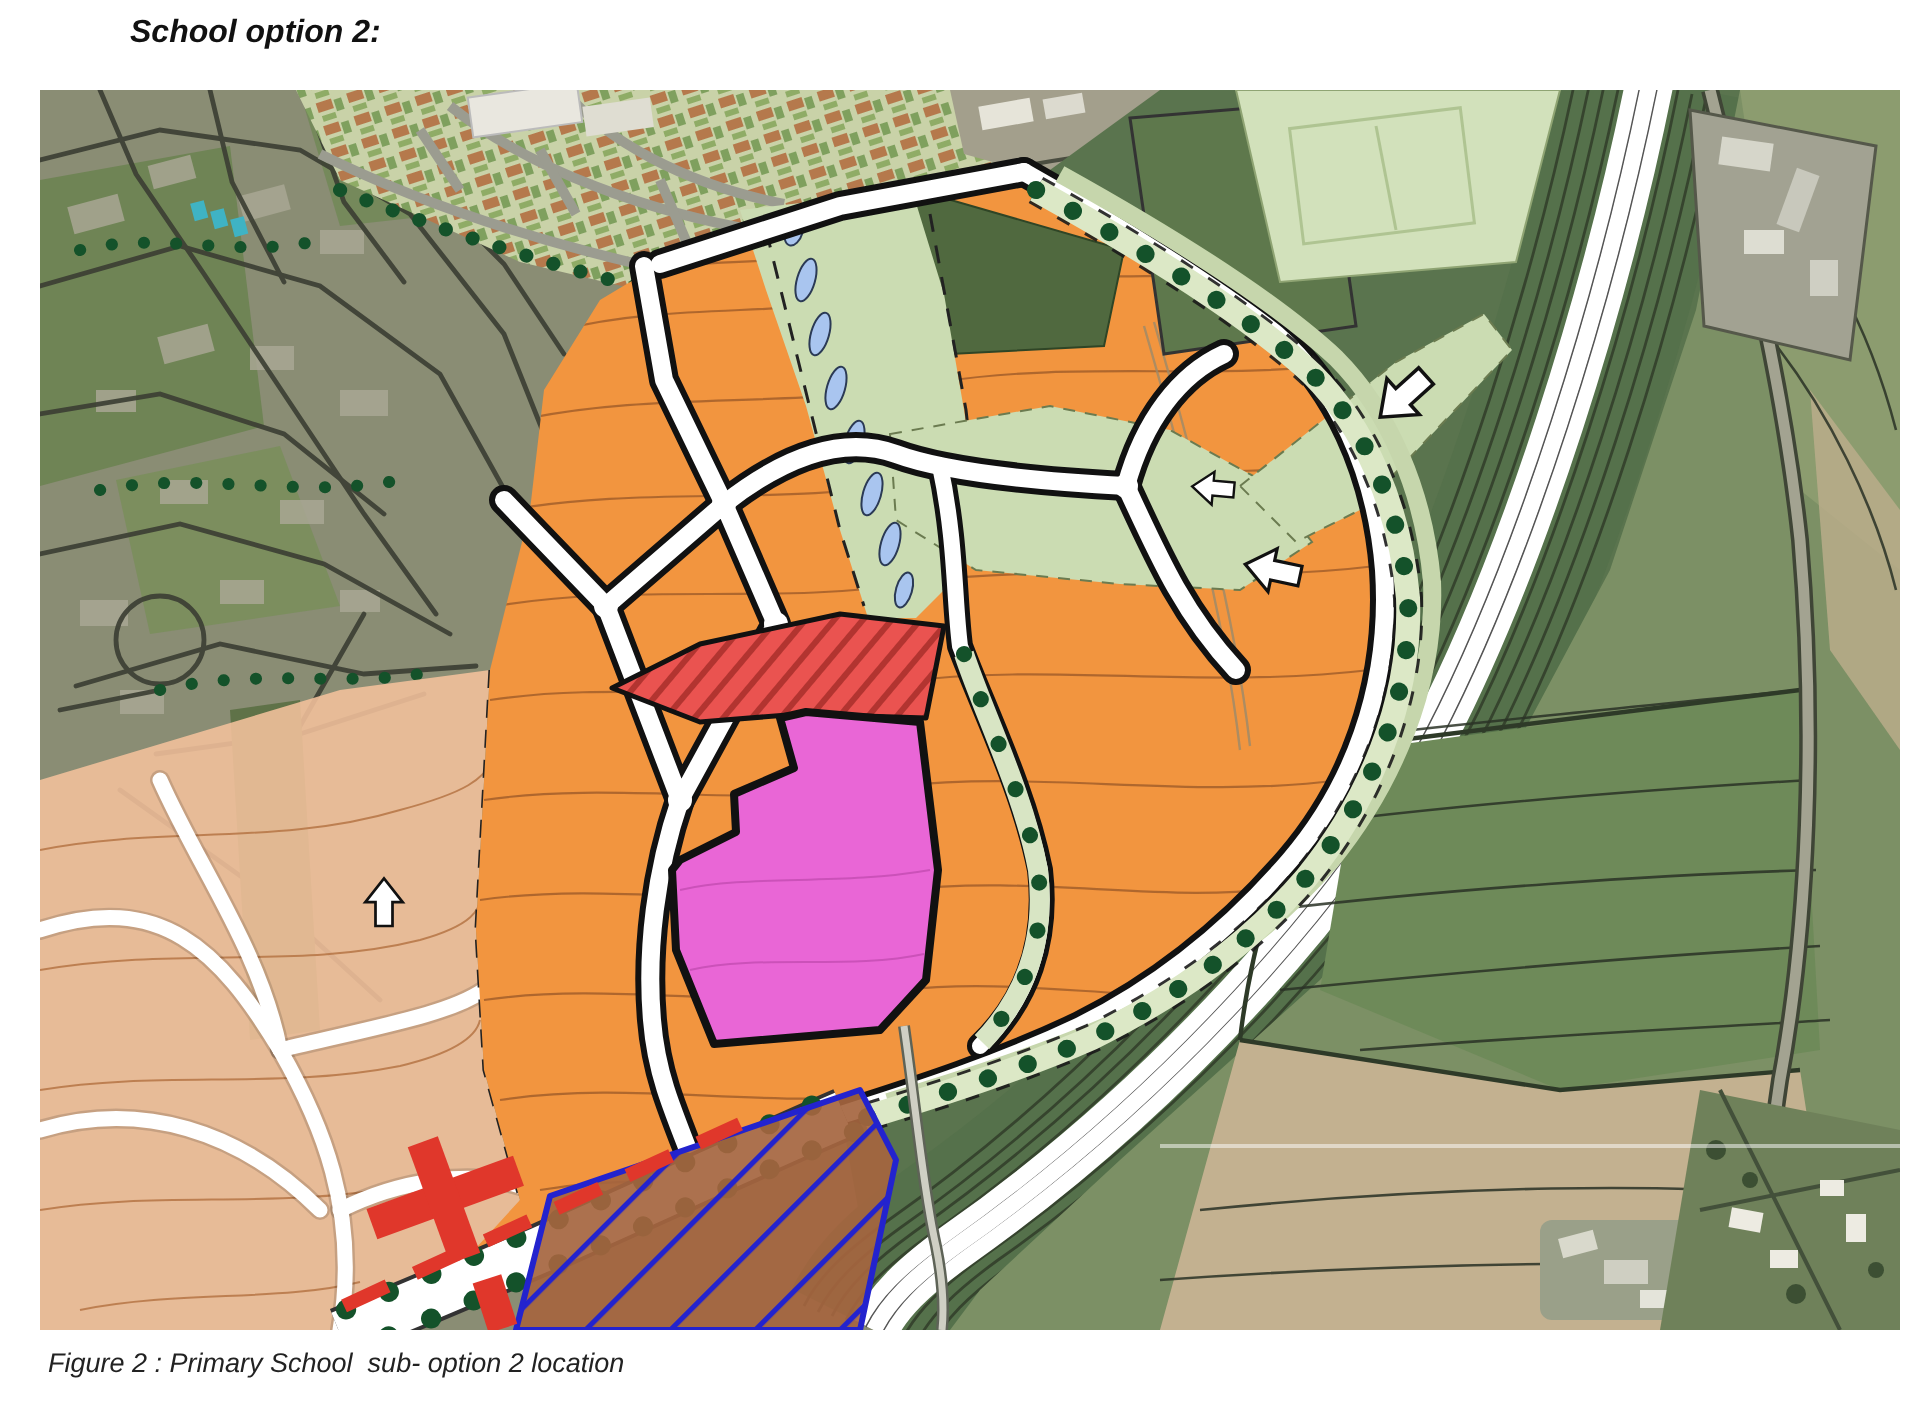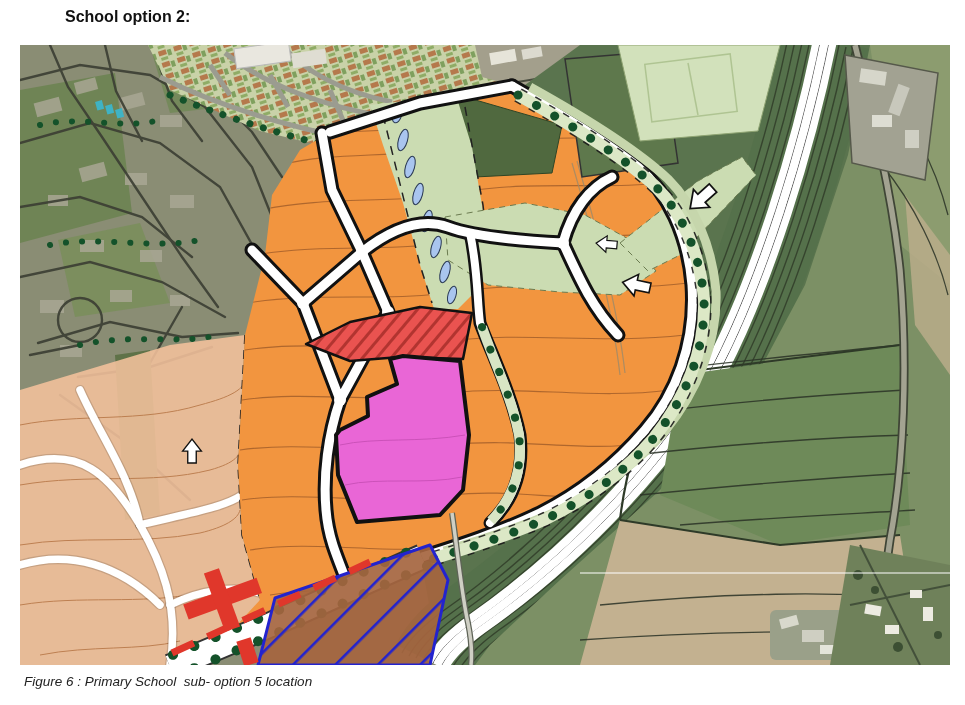--- a/index.html
+++ b/index.html
@@ -1,18 +1,18 @@
 <!DOCTYPE html>
 <html style="--parcel_orange: #F2953F; --parcel_salmon: #F4C29C; --school_magenta: #E966D6; --reserve_red: #EA5350; --hatch_red_dark: #B23430; --green_light: #CBDCB2; --green_dark: #50693F; --pitch_green: #5E784C; --pitch_light: #D2E1BB; --tree_green: #14522A; --pond_blue: #A9C5EF; --aerial_urban: #8A8D74; --aerial_field: #7C9065; --field_dark: #6E8A59; --field_tan: #C3B190; --verge_green: #5A744E; --hatch_blue: #2323CE; --parcel_brown: #A5653F; --red_dash: #E0372B; --contour_brown: #A8622C; --street_dark: #3B3E33;"><head>
 <meta charset="utf-8">
 <style>
   html,body{margin:0;padding:0;background:#fff;}
   #page{position:relative;width:965px;height:705px;background:#fff;overflow:hidden;
         font-family:"Liberation Sans",sans-serif;}
-  #heading{position:absolute;left:65px;top:8px;font-size:16px;font-weight:bold;color:#111;}
+  #heading{position:absolute;left:65px;top:8px;font-size:16px;font-weight:bold;color:#111;font-style:italic;}
   #map-wrap{position:absolute;left:20px;top:45px;width:930px;height:620px;overflow:hidden;}
   #caption{position:absolute;left:24px;top:674px;font-size:13.5px;font-style:italic;color:#222;
            white-space:pre;font-family:"Liberation Sans",sans-serif;}
   
   .f-orange{fill:var(--parcel_orange);}
   .f-salmon{fill:var(--parcel_salmon);fill-opacity:.88;}
   .f-magenta{fill:var(--school_magenta);stroke:#111;stroke-width:4;stroke-linejoin:round;}
   .f-lgreen{fill:var(--green_light);}
   .f-wood{fill:var(--green_dark);stroke:#2F4526;stroke-width:1;}
   .f-pitch{fill:var(--pitch_green);stroke:#333;stroke-width:1.5;}
@@ -380,14 +380,14 @@
 
     <g stroke="#111" stroke-width="1.6" fill="#fff">
       <use href="#arw" transform="translate(693,143) rotate(-42) scale(1.1)"></use>
       <use href="#arw" transform="translate(630,243) rotate(12)"></use>
       <use href="#arw" transform="translate(597,200) rotate(5) scale(0.75)"></use>
       <use href="#arw" transform="translate(172,418) rotate(90) scale(0.85)"></use>
     </g>
   </svg>
   </div>
 
-  <div id="caption">Figure 6 : Primary School  sub- option 5 location</div>
+  <div id="caption">Figure 2 : Primary School  sub- option 2 location</div>
 </div>
 
 </body></html>

